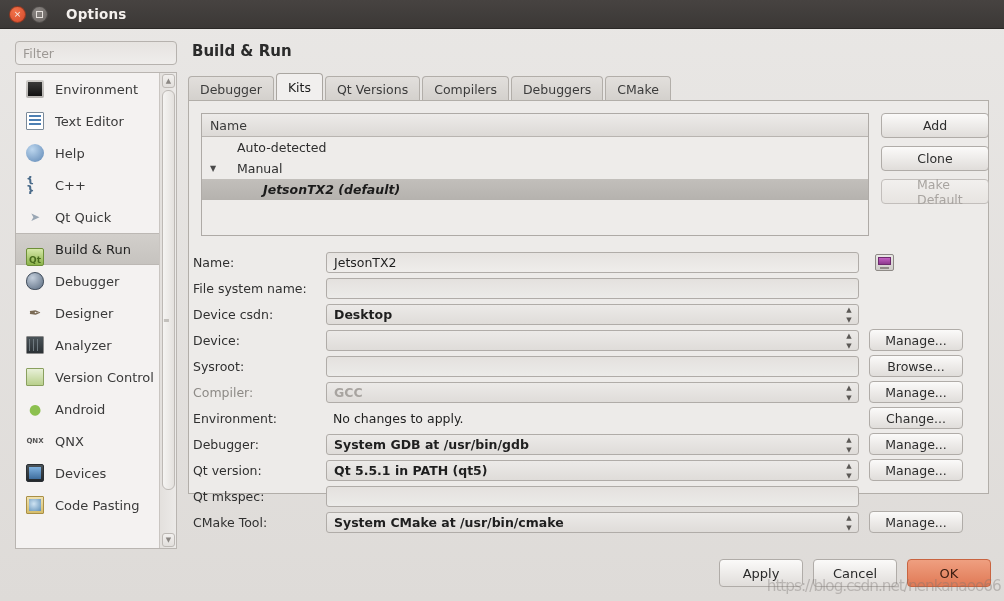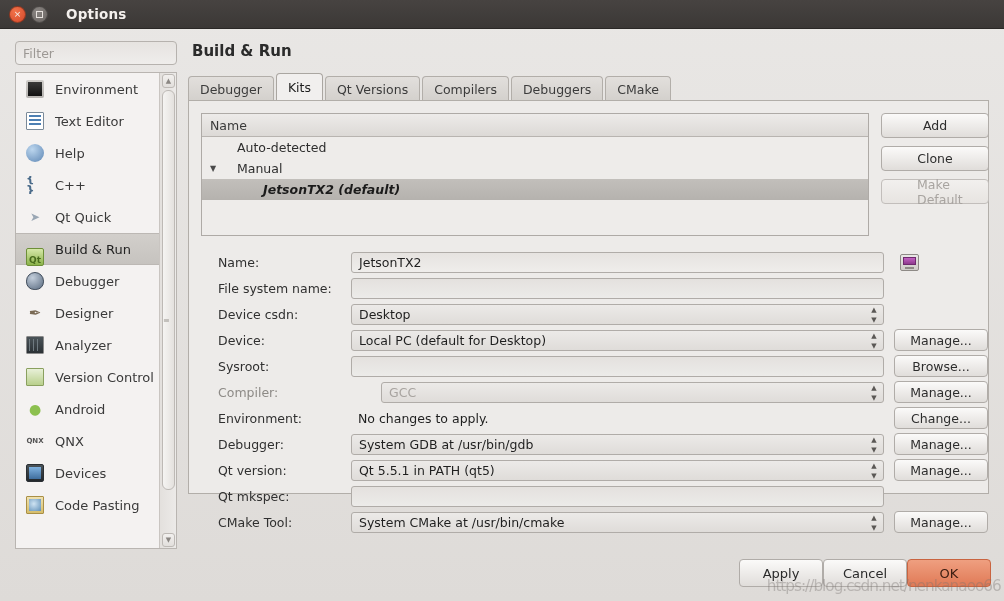--- a/index.html
+++ b/index.html
@@ -152,34 +152,34 @@
   .btn {
     height: 25px; border-radius: 4px;
     background: linear-gradient(#fbfaf9,#e0ddda);
     border: 1px solid #b0aca8;
     display: flex; align-items: center; justify-content: center;
     font-size: 12.5px; color: #2d2d2d;
   }
   .btn.disabled { color: #a8a4a0; background: linear-gradient(#f2f0ee,#e7e4e1); border-color:#c2bebb;padding-left:35px; }
 
   
-  .form { position: absolute; left: 29px; top: 148px; width: 778px; }
+  .form { position: absolute; left: 4px; top: 148px; width: 778px; }
   .row { height: 26px; display: flex; align-items: center; margin-bottom: 0px; }
   .row .lab { width: 133px; flex: 0 0 133px; font-size: 12.5px; color: #303030; }
   .row .lab.dim { color: #8d8a86; }
   .ctrl {
     height: 21px; flex: 1 1 auto; display: flex; align-items: center;
     padding: 0 7px; font-size: 12.5px; color: #1f1f1f;
     border: 1px solid #b0aca8; border-radius: 3px;
     background: linear-gradient(#e6e3e0,#efedeb);
     position: relative; overflow: hidden; white-space: nowrap;
   }
   .ctrl.empty { background: linear-gradient(#e4e1de,#ecebe9); }
-  .ctrl.dim { color: #a09c98; margin-left: 30px; }
-  .ctrl.combo { background: linear-gradient(#eceae8,#dfdcd9); padding-right: 22px; }
+  .ctrl.dim { color: #a09c98; }
+  .ctrl.combo { background: linear-gradient(#eceae8,#dfdcd9); padding-right: 22px; font-weight: bold; }
   .ctrl.combo.dim { color: #a8a4a0; }
   .arrows {
     position: absolute; right: 4px; top: 2px; height: 16px; width: 10px;
     display: flex; flex-direction: column; align-items: center; justify-content: space-between;
     font-size: 7px; color: #59565
   3;
   }
   .arrows i { font-style: normal; line-height: 6px; color: #5b5855; }
   .plain-text { flex: 1 1 auto; font-size: 12.5px; color: #1f1f1f; padding-left: 7px; }
   .tail { width: 102px; flex: 0 0 102px; margin-left: 10px; display: flex; align-items: center; }
@@ -195,21 +195,21 @@
   }
   .devicon::after {
     content:""; position: absolute; left: 4px; bottom: 1px; width: 9px; height: 2px;
     background: #8e8a86;
   }
 
   
   .bottombar {
     position: absolute; left: 0; bottom: 0; width: 1004px; height: 50px;
   }
-  .bbtns { position: absolute; right: 13px; top: 8px; display: flex; align-items: flex-end; }
+  .bbtns { position: absolute; right: 13px; top: 8px; display: flex; gap: 10px; align-items: flex-end; }
   .bbtn {
     width: 84px; height: 28px; border-radius: 4px;
     background: linear-gradient(#fbfaf9,#e0ddda);
     border: 1px solid #b0aca8;
     display: flex; align-items: center; justify-content: center;
     font-size: 13px; color: #2a2a2a;
   }
   .bbtn.primary {
     background: linear-gradient(#ef9f80,#e07a56);
     border-color: #c96440; color: #3a1c10;
@@ -432,21 +432,20 @@
             <span class="arrows">
               <i>▲</i>
               <i>▼</i>
             </span>
           </div>
           <div class="tail"></div>
         </div>
         <div class="row">
           <div class="lab">Device:</div>
           <div class="ctrl combo">
-            <span>Local PC (default for Desktop)</span>
             <span class="arrows">
               <i>▲</i>
               <i>▼</i>
             </span>
           </div>
           <div class="tail">
             <div class="btn">Manage...</div>
           </div>
         </div>
         <div class="row">

